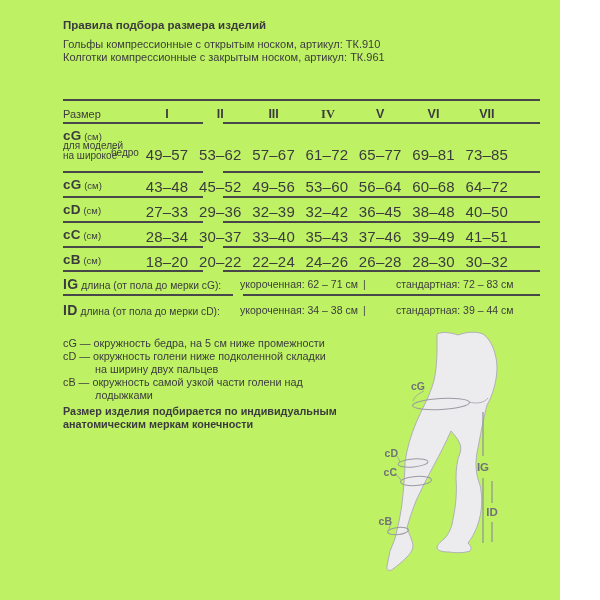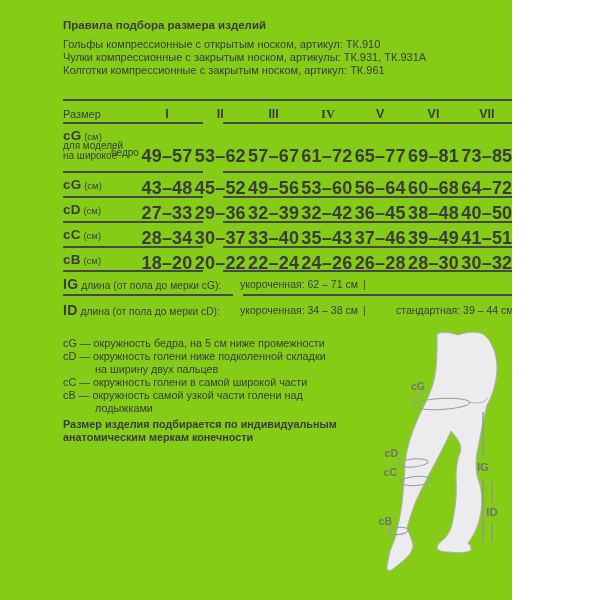--- a/index.html
+++ b/index.html
@@ -1,29 +1,29 @@
 <!DOCTYPE html>
 <html><head>
 <meta charset="utf-8">
 <style>
   html,body{margin:0;padding:0;background:#fff;}
   .page{
-    position:relative;width:512px;height:600px;background:#84cc16;
+    position:relative;width:560px;height:600px;background:#bef264;
     font-family:"Liberation Sans",sans-serif;color:#3b3b3d;overflow:hidden;
   }
   .abs{position:absolute;}
   .title{left:63px;top:19px;font-size:11.5px;font-weight:bold;}
   .articles{left:63px;top:38px;font-size:11px;line-height:13px;}
   .rule{background:#47474a;height:2px;}
   .sep{background:#47474a;height:1.5px;}
   .size-label{left:63px;top:108px;font-size:11px;}
   .col-cells{left:0;top:0;}
   .cell{position:absolute;width:54px;text-align:center;}
   .roman{font-size:12.5px;font-weight:bold;}
-  .vals .cell{font-size:18px;font-weight:bold;letter-spacing:.2px;}
+  .vals .cell{font-size:15px;font-weight:normal;letter-spacing:.2px;}
   .rowlabel{left:63px;font-size:10px;}
   .rowkey{font-size:13.5px;font-weight:bold;letter-spacing:.2px;}
   .rowunit{font-size:9.5px;}
   .subnote{left:63px;font-size:10px;line-height:9.5px;}
   .lenrow{left:63px;font-size:10.5px;}
   .lenkey{font-size:14px;font-weight:bold;letter-spacing:.3px;}
   .lenlabel{font-size:10.3px;}
   .len-short{position:absolute;left:177px;top:2px;width:130px;}
   .len-pipe{position:absolute;left:300px;top:2px;color:#47474a;}
   .len-std{position:absolute;left:333px;top:2px;width:150px;}
@@ -36,21 +36,20 @@
 </style>
 </head>
 <body>
 
 <div class="page">
 
   <div class="abs title">Правила подбора размера изделий</div>
 
   <div class="abs articles">
     <div>Гольфы компрессионные с открытым носком, артикул: ТК.910</div>
-    <div>Чулки компрессионные с закрытым носком, артикулы: ТК.931, ТК.931А</div>
     <div>Колготки компрессионные с закрытым носком, артикул: ТК.961</div>
   </div>
 
   <div class="abs rule" style="left:63px;top:99px;width:477px;"></div>
 
   <div class="abs size-label">Размер</div>
   <div class="abs col-cells" id="header-cells" style="top:107px;">
       <div class="cell roman" style="left: 140px;">I</div>
       <div class="cell roman" style="left: 193.3px;">II</div>
       <div class="cell roman" style="left: 246.6px;">III</div>
@@ -143,36 +142,36 @@
       <div class="cell" style="left: 459.8px;">30–32</div>
     </div>
   <div class="abs sep" style="left:63px;top:270px;width:140px;"></div>
   <div class="abs sep" style="left:223px;top:270px;width:317px;"></div>
 
   <div class="abs lenrow" style="top:276px;width:477px;">
     <span class="lenkey">IG</span>
     <span class="lenlabel">длина (от пола до мерки cG):</span>
     <span class="len-short">укороченная: 62 – 71 см</span>
     <span class="len-pipe">|</span>
+    <span class="len-std">стандартная: 72 – 83 см</span>
   </div>
   <div class="abs sep" style="left:63px;top:294px;width:170px;"></div>
   <div class="abs sep" style="left:243px;top:294px;width:297px;"></div>
 
   <div class="abs lenrow" style="top:302px;width:477px;">
     <span class="lenkey">ID</span>
     <span class="lenlabel">длина (от пола до мерки cD):</span>
     <span class="len-short">укороченная: 34 – 38 см</span>
     <span class="len-pipe">|</span>
     <span class="len-std">стандартная: 39 – 44 см</span>
   </div>
 
   <div class="abs notes">
     <div class="note n1">cG — окружность бедра, на 5 см ниже промежности</div>
     <div class="note n2">cD — окружность голени ниже подколенной складки на ширину двух пальцев</div>
-    <div class="note n3">cC — окружность голени в самой широкой части</div>
     <div class="note n4">cB — окружность самой узкой части голени над лодыжками</div>
     <div class="boldnote">Размер изделия подбирается по индивидуальным анатомическим меркам конечности</div>
   </div>
 
   <svg class="abs" style="left:350px;top:325px;" width="200" height="270" viewBox="350 325 200 270">
     <path fill="#ececef" stroke="#b0b0b6" stroke-width="1" stroke-linejoin="round" d="M437,334
          C443,331 452,333 458,335
          C466,332 476,331 483,334
          C492,340 497,355 497,368
          C497,381 492,397 487,405

